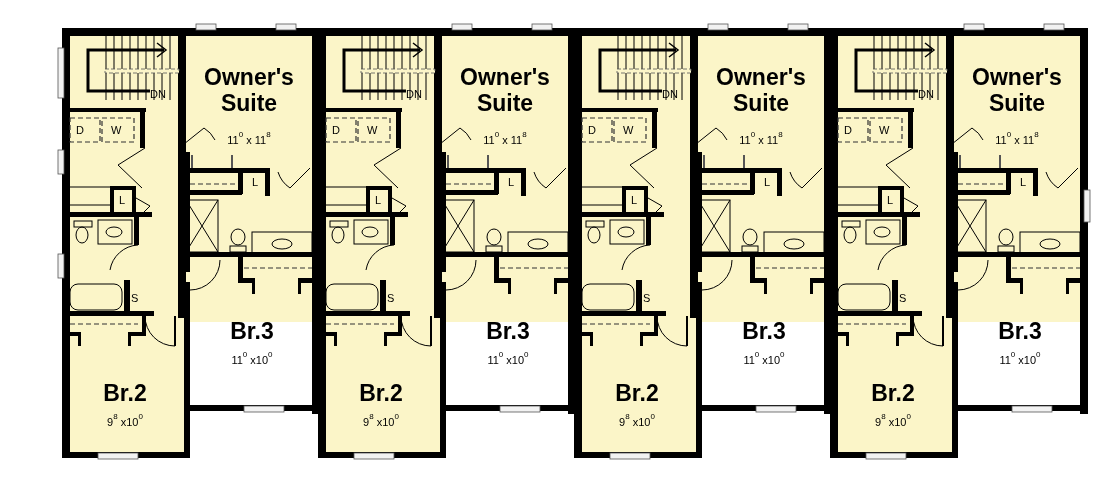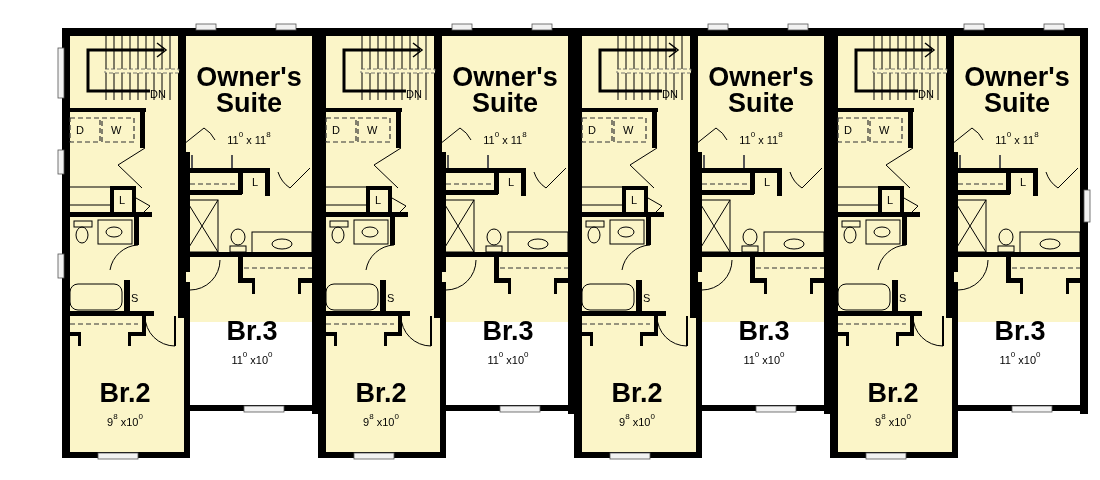--- a/index.html
+++ b/index.html
@@ -7,21 +7,21 @@
   #plan { position: absolute; left: 0; top: 0; width: 1100px; height: 480px; }
   .floor { fill: #fbf5c8; }
   .wall { fill: #000000; }
   .thin { stroke: #000; stroke-width: 1; fill: none; }
   .thinfill { stroke: #000; stroke-width: 1; fill: #fbf5c8; }
   .dash { stroke: #333; stroke-width: 1.2; stroke-dasharray: 5 3; fill: none; }
   .win { fill: #f2f2f2; stroke: #555; stroke-width: 0.8; }
   .unit { position: absolute; top: 0; width: 260px; height: 480px; }
   .unit svg { position: absolute; left: 0; top: 0; overflow: visible; }
   .txt { position: absolute; text-align: center; color: #000; white-space: nowrap; font-family: "Liberation Sans", sans-serif; }
-  .title { font-weight: bold; font-size: 27px; line-height: 26px; }
+  .title { font-weight: bold; font-size: 23px; line-height: 26px; }
   .dim { font-size: 11px; }
   .dim sup { font-size: 8px; vertical-align: 7px; }
   .small { font-size: 11px; }
 </style>
 </head>
 <body>
 
 <div id="plan">
 
   <div class="unit" style="left:0px;">

